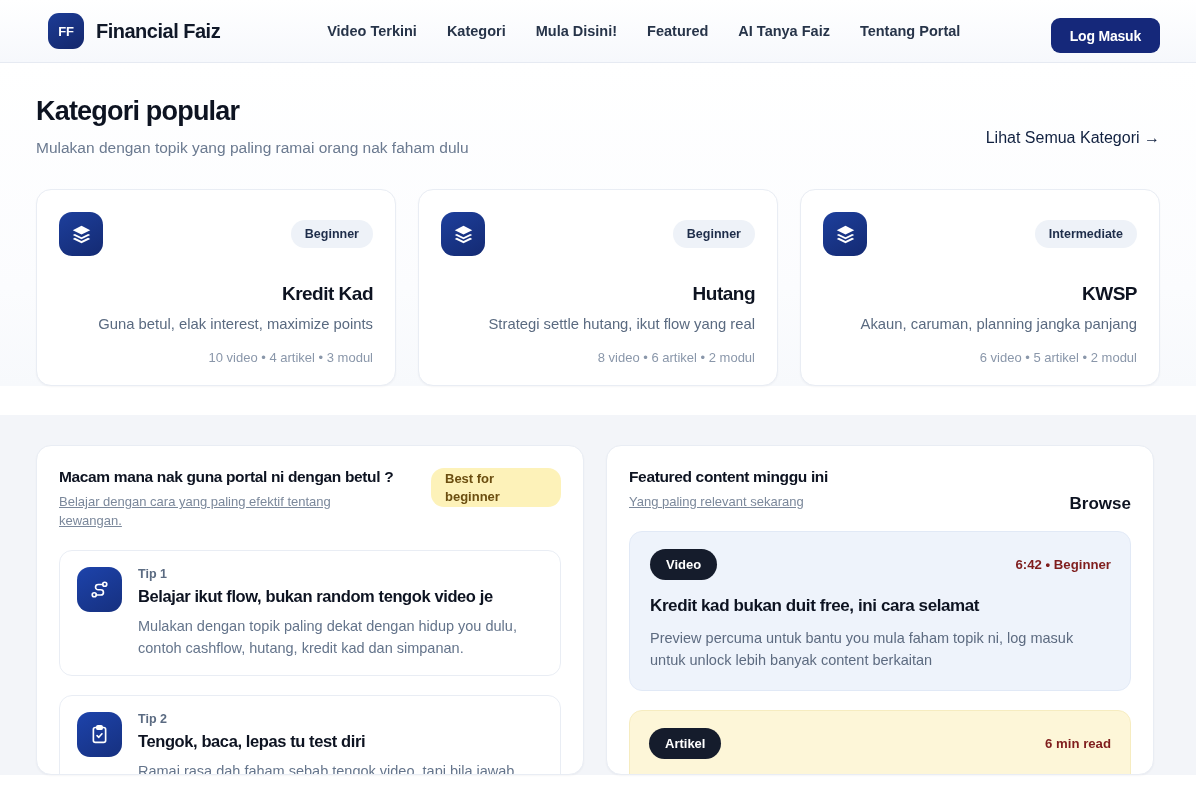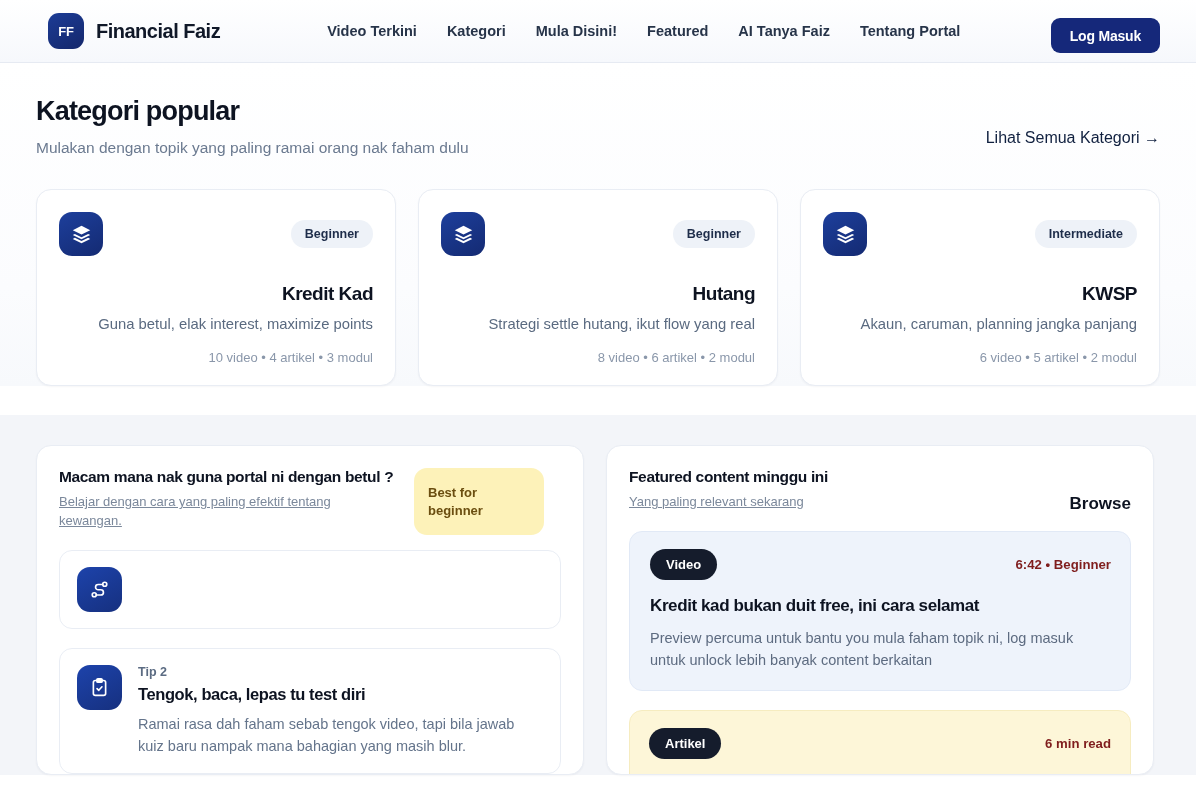--- a/index.html
+++ b/index.html
@@ -106,23 +106,23 @@
     box-shadow: 0 1px 2px rgba(16,24,40,.04);
     overflow: hidden;
   }
   .panel-left  { width: 548px; padding: 22px 22px 0 22px; }
   .panel-right { width: 548px; padding: 22px 22px 0 22px; }
 
   .panel-head { position: relative; }
   .panel-title { font-size: 15.5px; font-weight: 700; letter-spacing: -0.35px; color: #0d1321; }
   .panel-sub { font-size: 13px; color: #7b889b; margin-top: 7px; line-height: 1.45; max-width: 330px; text-decoration: underline; }
   .best-badge {
-    position: absolute; right: 17px; top: 0;
+    position: absolute; right: 0; top: 0;
     width: 130px; background: #fdf2b9;
-    border-radius: 13px; padding: 16px 14px;
+    border-radius: 13px; padding: 2px 14px;
     font-size: 13px; font-weight: 700; color: #6b4e10; line-height: 1.35;
   }
   .browse-link {
     position: absolute; right: 0; top: 26px;
     font-size: 17px; font-weight: 700; color: #0d1321;
     text-decoration: none; cursor: pointer;
   }
 
   .tip-card {
     border: 1px solid #e9edf4; border-radius: 13px;
@@ -246,20 +246,25 @@
     </div>
 
     <div class="tip-card">
       <div class="tip-icon">
         <svg viewBox="0 0 24 24" fill="none" stroke="#ffffff" stroke-width="1.9" stroke-linecap="round" stroke-linejoin="round">
           <circle cx="6" cy="18" r="2.3"></circle>
             <circle cx="18" cy="6" r="2.3"></circle>
           <path d="M15.8 6.3H10.5a3 3 0 0 0 0 6h3a3 3 0 0 1 0 6H8.3"></path>
         </svg>
       </div>
+      <div>
+        <div class="tip-label">Tip 1</div>
+        <div class="tip-title">Belajar ikut flow, bukan random tengok video je</div>
+        <div class="tip-body">Mulakan dengan topik paling dekat dengan hidup you dulu, contoh cashflow, hutang, kredit kad dan simpanan.</div>
+      </div>
     </div>
 
     <div class="tip-card">
       <div class="tip-icon">
         <svg viewBox="0 0 24 24" fill="none" stroke="#ffffff" stroke-width="1.9" stroke-linecap="round" stroke-linejoin="round">
           <rect x="5" y="4" width="14" height="17" rx="2.2"></rect>
           <rect x="9" y="2" width="6" height="4" rx="1.2" fill="#ffffff"></rect>
           <path d="M9.2 13.2l2 2 3.6-4"></path>
         </svg>
       </div>

